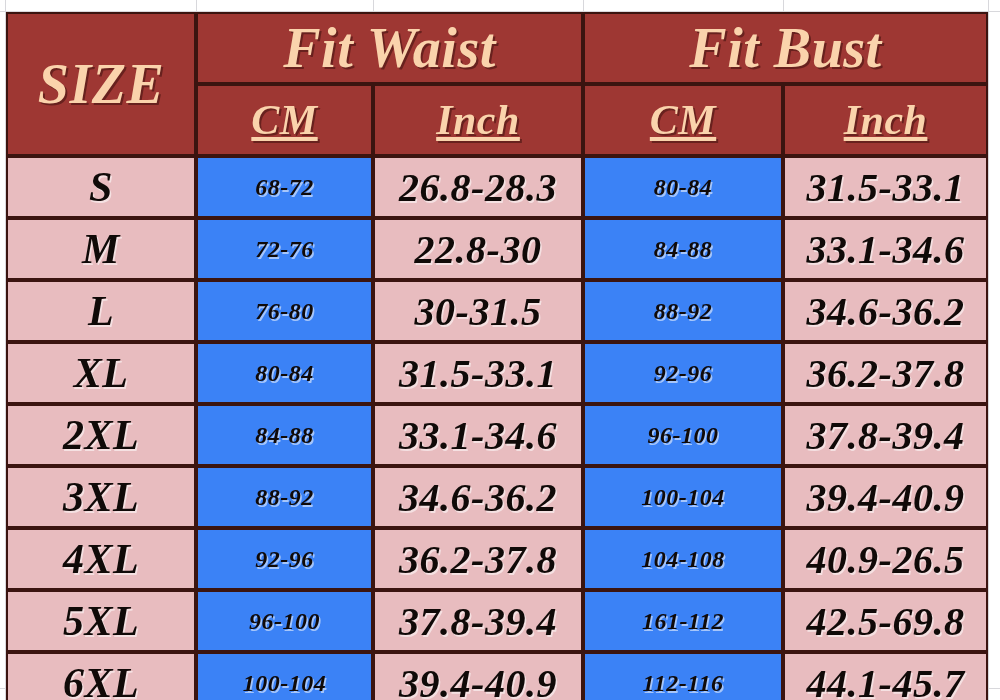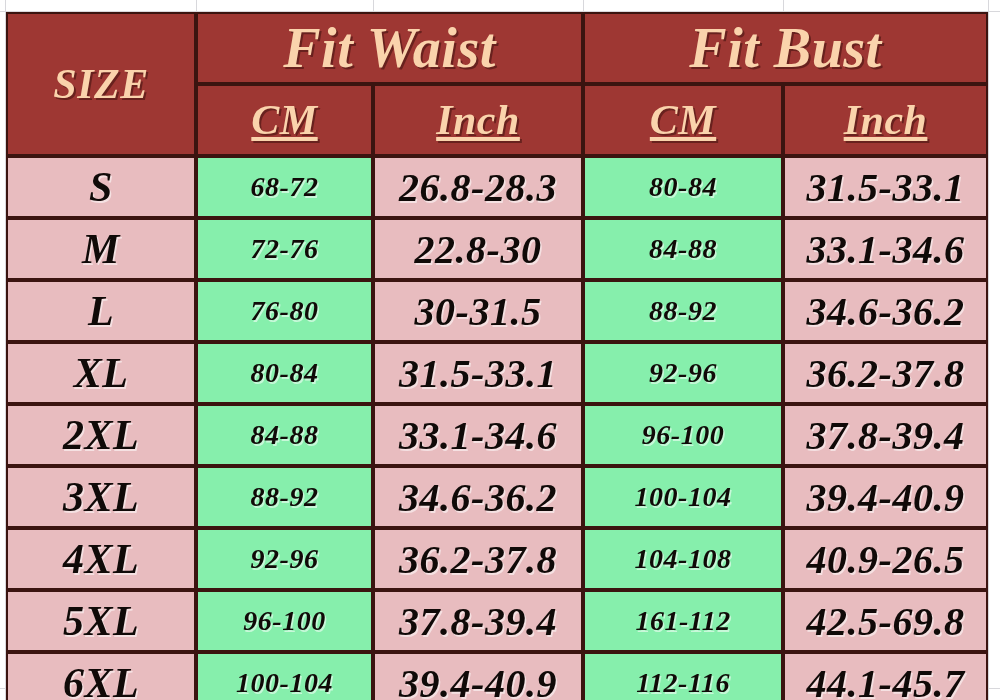--- a/index.html
+++ b/index.html
@@ -62,21 +62,21 @@
     white-space: nowrap;
   }
 
   
   th.hd {
     background: #9e3733;
     color: #fad3ac;
     text-shadow: 2px 2px 0 rgba(60,16,12,0.55);
   }
   th.hd-size {
-    font-size: 42px;
+    font-size: 56px;
     height: 138px;
   }
   th.hd-group {
     font-size: 56px;
     height: 68px;
     font-family: Liberation Serif, serif;
   }
   th.hd-sub {
     font-size: 42px;
     height: 68px;
@@ -91,22 +91,22 @@
   }
   td.c-size {
     background: #e8bcbf;
     font-size: 42px;
   }
   td.c-pink {
     background: #e8bcbf;
     font-size: 40px;
   }
   td.c-orange {
-    background: #86efac;
-    font-size: 28px;
+    background: #3b82f6;
+    font-size: 24px;
   }
 </style>
 </head>
 <body>
 
 <div id="grid-bg">
   <div class="vline" style="left:5px"></div>
   <div class="vline" style="left:196px"></div>
   <div class="vline" style="left:373px"></div>
   <div class="vline" style="left:583px"></div>

